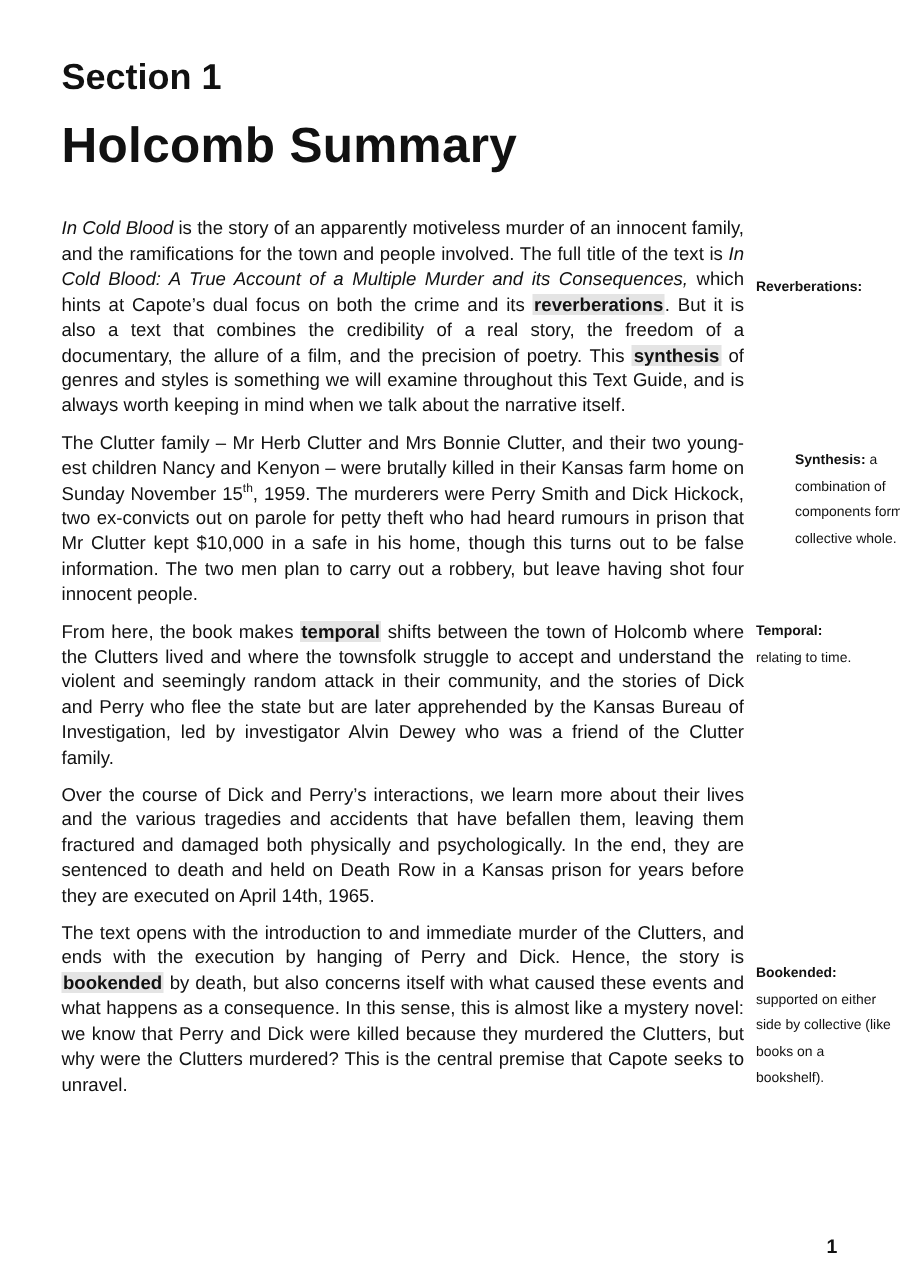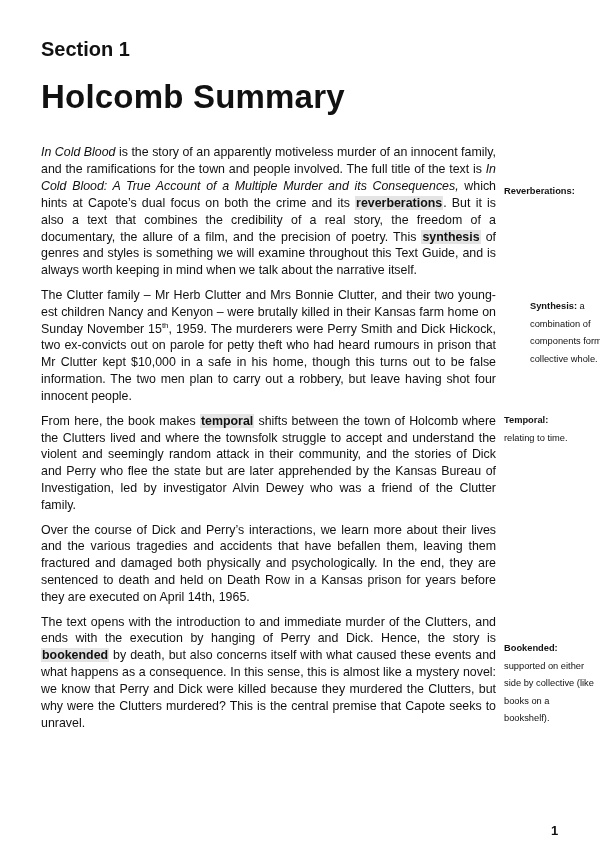--- a/index.html
+++ b/index.html
@@ -12,21 +12,21 @@
       height: 851px;
       position: relative;
       overflow: hidden;
       font-family: "Liberation Sans", sans-serif;
       color: #111111;
     }
     .section-label {
       position: absolute;
       left: 41px;
       top: 38px;
-      font-size: 20px;
+      font-size: 24px;
       font-weight: bold;
       margin: 0;
       letter-spacing: 0px;
     }
     .page-title {
       position: absolute;
       left: 41px;
       top: 78px;
       font-size: 33px;
       font-weight: bold;

